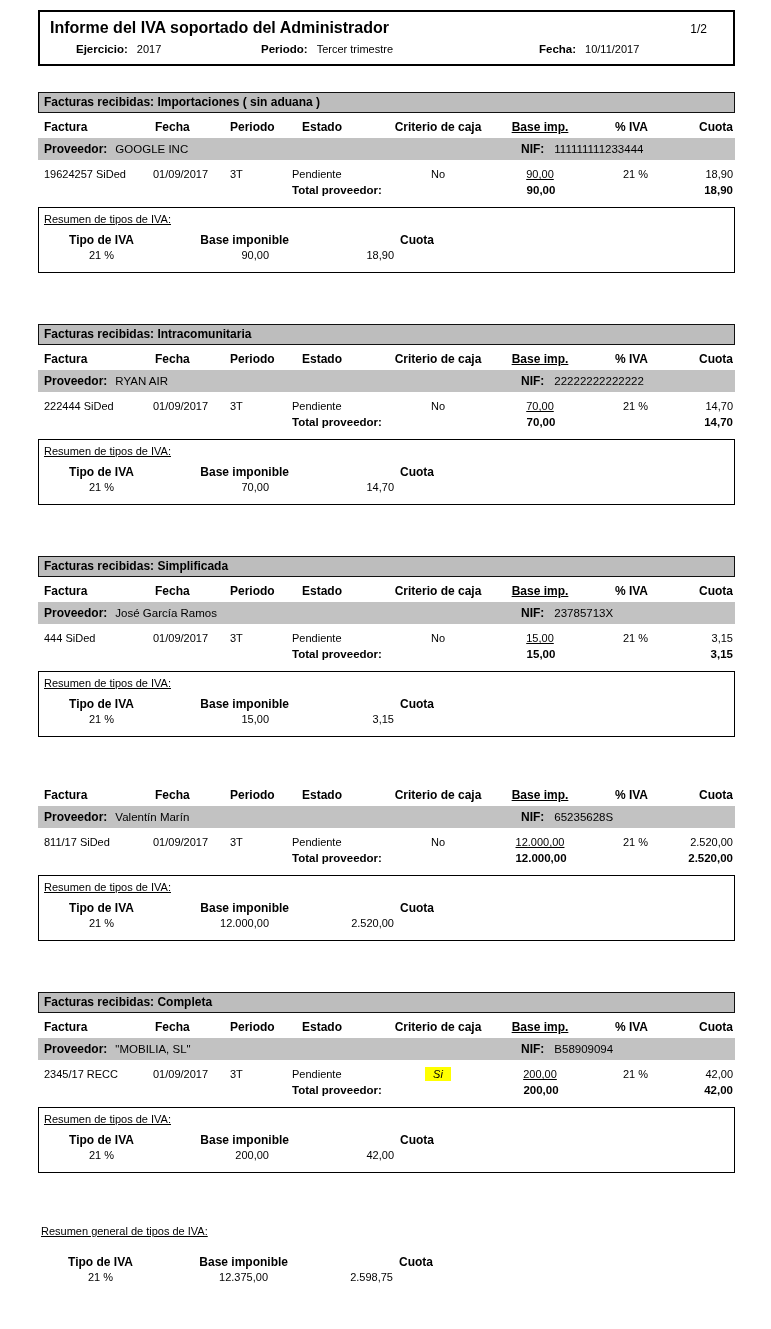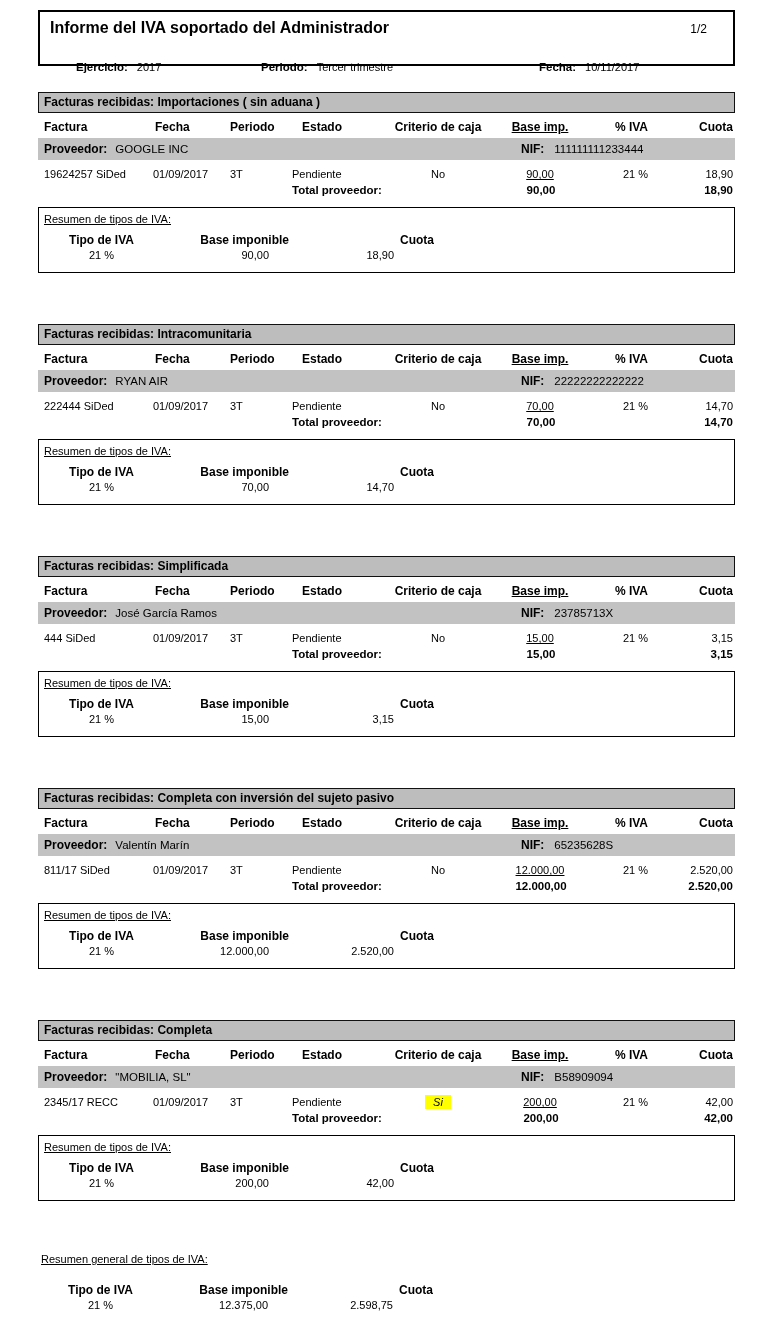--- a/index.html
+++ b/index.html
@@ -13,21 +13,21 @@
   .b { font-weight: bold; }
 
   
   .hdr-box {
     border: 2px solid #000; width: 697px; height: 56px;
     padding: 7px 10px 0 10px; margin-bottom: 26px;
   }
   .hdr-top { display: flex; align-items: flex-start; }
   .hdr-title { font-size: 16px; font-weight: bold; flex: 1 1 auto; }
   .hdr-page { font-size: 12px; padding-top: 3px; padding-right: 16px; }
-  .hdr-sub { display: grid; grid-template-columns: 185px 278px 1fr; margin-top: 24px; font-size: 11px; padding-left: 26px; }
+  .hdr-sub { display: grid; grid-template-columns: 185px 278px 1fr; margin-top: 6px; font-size: 11px; padding-left: 26px; }
   .hdr-sub .b { margin-right: 9px; font-size: 11.5px; }
 
   
   .sec { margin-bottom: 51px; }
   .sec-bar {
     background: #bdbdbd; border: 1px solid #111;
     height: 21px; line-height: 19px;
     font-size: 12px; font-weight: bold; padding-left: 5px;
   }
   .row { display: grid; grid-template-columns: 115px 77px 62px 92px 108px 98px 60px 1fr; }
@@ -226,21 +226,20 @@
       </div>
       <div class="r-row">
         <span>21 %</span>
         <span>15,00</span>
         <span>3,15</span>
       </div>
     </div>
   </section>
 
   <section class="sec">
-    <div class="sec-bar">Facturas recibidas: Completa con inversión del sujeto pasivo</div>
     <div class="row cols-hdr">
       <span>Factura</span>
       <span>Fecha</span>
       <span>Periodo</span>
       <span>Estado</span>
       <span>Criterio de caja</span>
       <span>Base imp.</span>
       <span>% IVA</span>
       <span>Cuota</span>
     </div>

